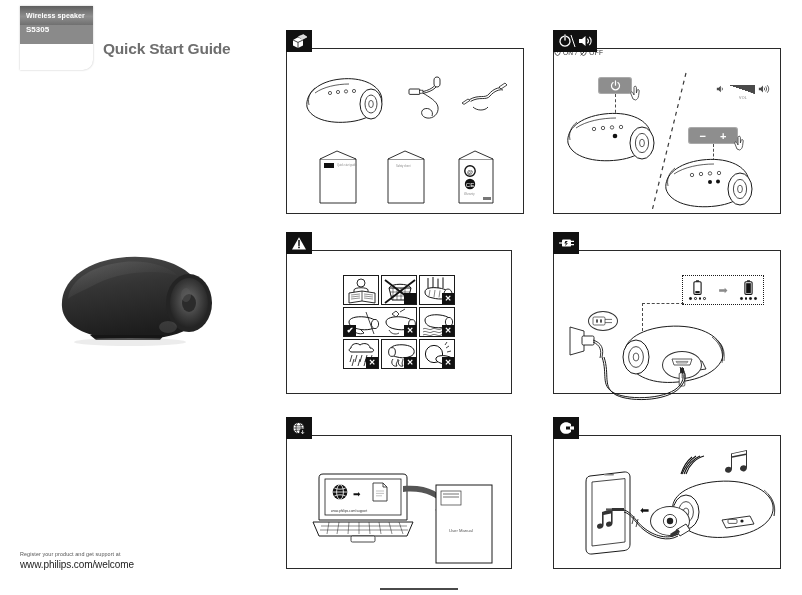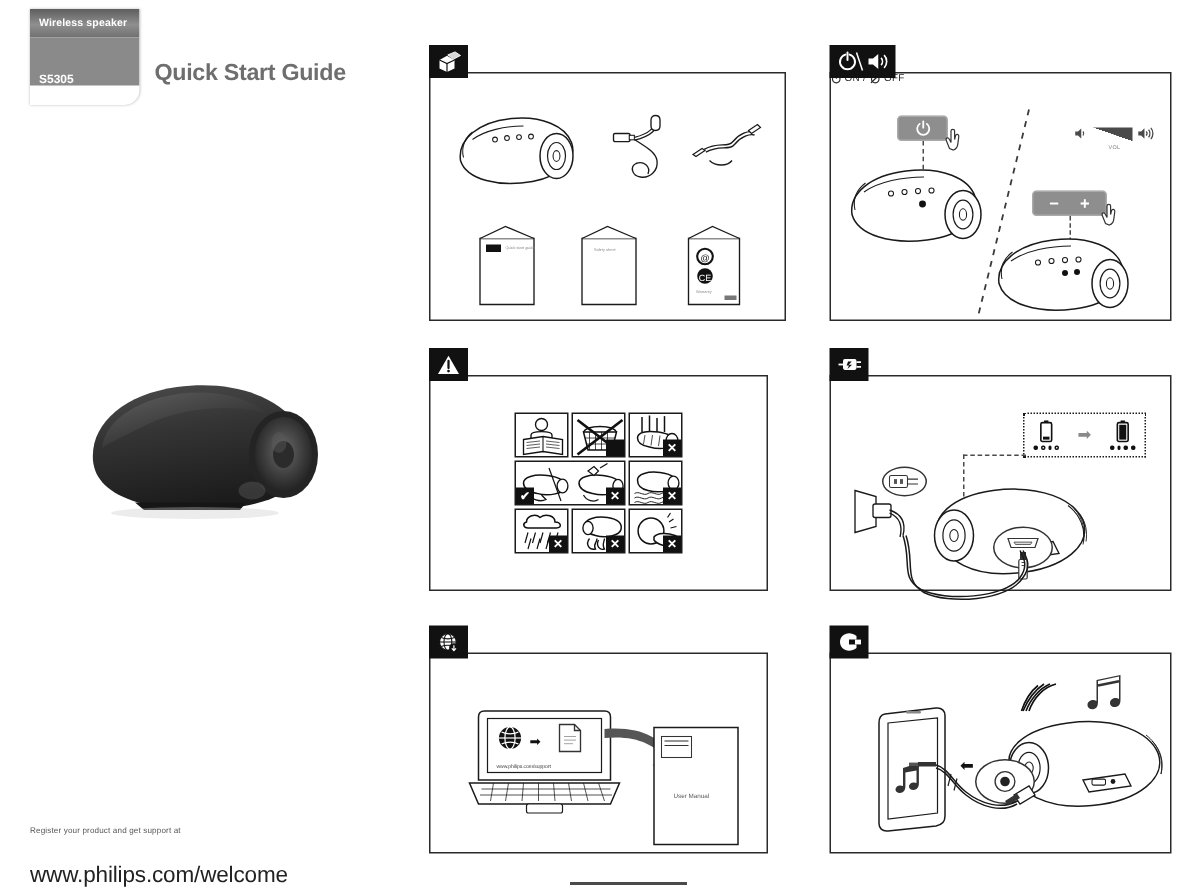--- a/index.html
+++ b/index.html
@@ -28,35 +28,35 @@
   .brand-word {
     font-size: 11.5px; font-weight: bold; letter-spacing: .6px; color: #1a1a1a;
   }
   .brand-mid {
     height: 19px;
     background: linear-gradient(to bottom, #5e5e5e 0%, #8f8f8f 55%, #707070 100%);
     display: flex; align-items: center; padding-left: 6px;
   }
   .brand-mid span { font-size: 7px; font-weight: bold; color: #fff; letter-spacing: .1px; }
   .brand-bot {
-    height: 32px; background: #8a8a8a;
-    display: flex; align-items: flex-end; padding-left: 6px;
+    height: 19px; background: #8a8a8a;
+    display: flex; align-items: flex-start; padding-left: 6px;
   }
   .brand-bot span { font-size: 8px; font-weight: bold; color: #fff; }
 
   .qsg-title {
     position: absolute; left: 103px; top: 40px;
     font-size: 15.5px; font-weight: bold; color: #6e6e6e; letter-spacing: -.2px;
   }
 
   .hero { position: absolute; left: 52px; top: 243px; width: 170px; height: 110px; }
 
   .footer { position: absolute; left: 20px; top: 551px; }
   .footer-small { font-size: 5.4px; color: #555; letter-spacing: .1px; }
-  .footer-url { font-size: 15px; color: #222; margin-top: 18px; letter-spacing: -.1px; }
+  .footer-url { font-size: 10px; color: #222; margin-top: 2px; letter-spacing: -.1px; }
 
   .edge-rule {
     position: absolute; left: 380px; top: 588px; width: 78px; height: 2px;
     background: #4a4a4a;
   }
   .edge-text {
     position: absolute; left: 470px; top: 586px;
     font-size: 4px; color: #9a9a9a; white-space: nowrap; overflow: hidden;
     width: 120px; height: 7px;
   }

